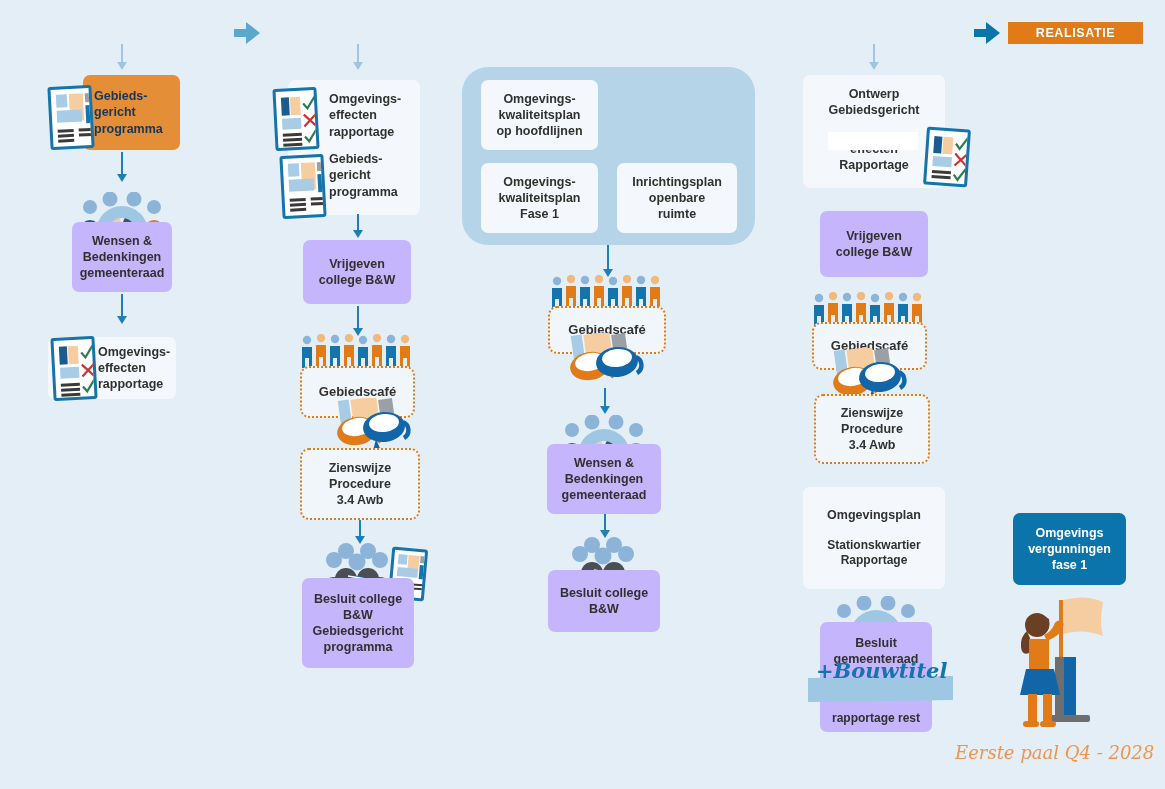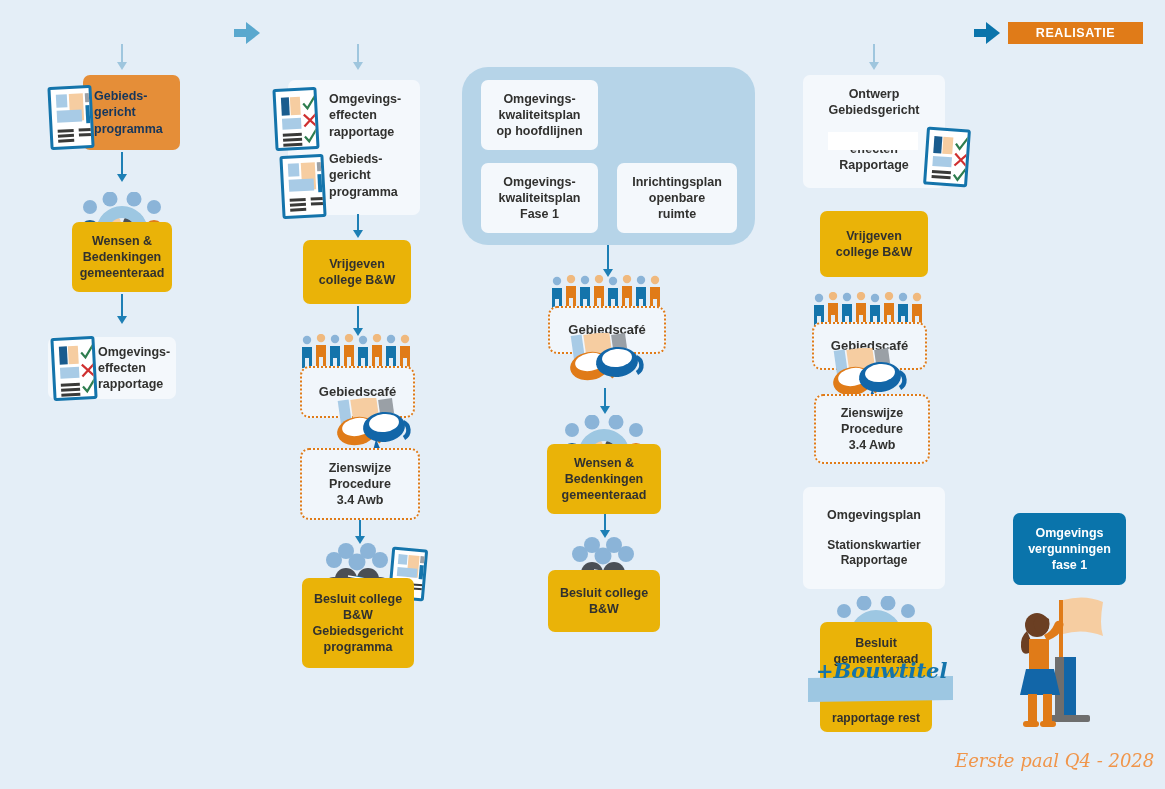--- a/index.html
+++ b/index.html
@@ -44,21 +44,21 @@
     align-items:center;
     justify-content:center;
     text-align:center;
     font-weight:bold;
     font-size:12.5px;
     line-height:1.3;
     color:#31312f;
     padding:6px 8px;
   }
   .box-orange   { background:#e58e38; color:#15365c; }
-  .box-peach    { background:#eab308; color:#31312f; }
+  .box-peach    { background:#c4b5fd; color:#31312f; }
   .box-white    { background:#f4f8fc; color:#31312f; }
   .box-bluedark { background:#0a74ab; color:#ffffff; }
   .box-dashed {
     background:#f1f6fb;
     border:2.5px dotted #e07b18;
     border-radius:9px;
   }
 
   
   .conn {
@@ -99,21 +99,20 @@
   
   .coffee { position:absolute; }
 
   
   .hand {
     position:absolute;
     font-family:"DejaVu Serif", serif;
     font-style:italic;
     color:#f0954a;
     white-space:nowrap;
-    margin-top:8px;
   }
   .bouwtitel-band {
     position:absolute;
     background:#9dc7e2;
   }
   .bouwtitel-text {
     position:absolute;
     font-family:"DejaVu Serif", serif;
     font-style:italic;
     color:#1474ab;

